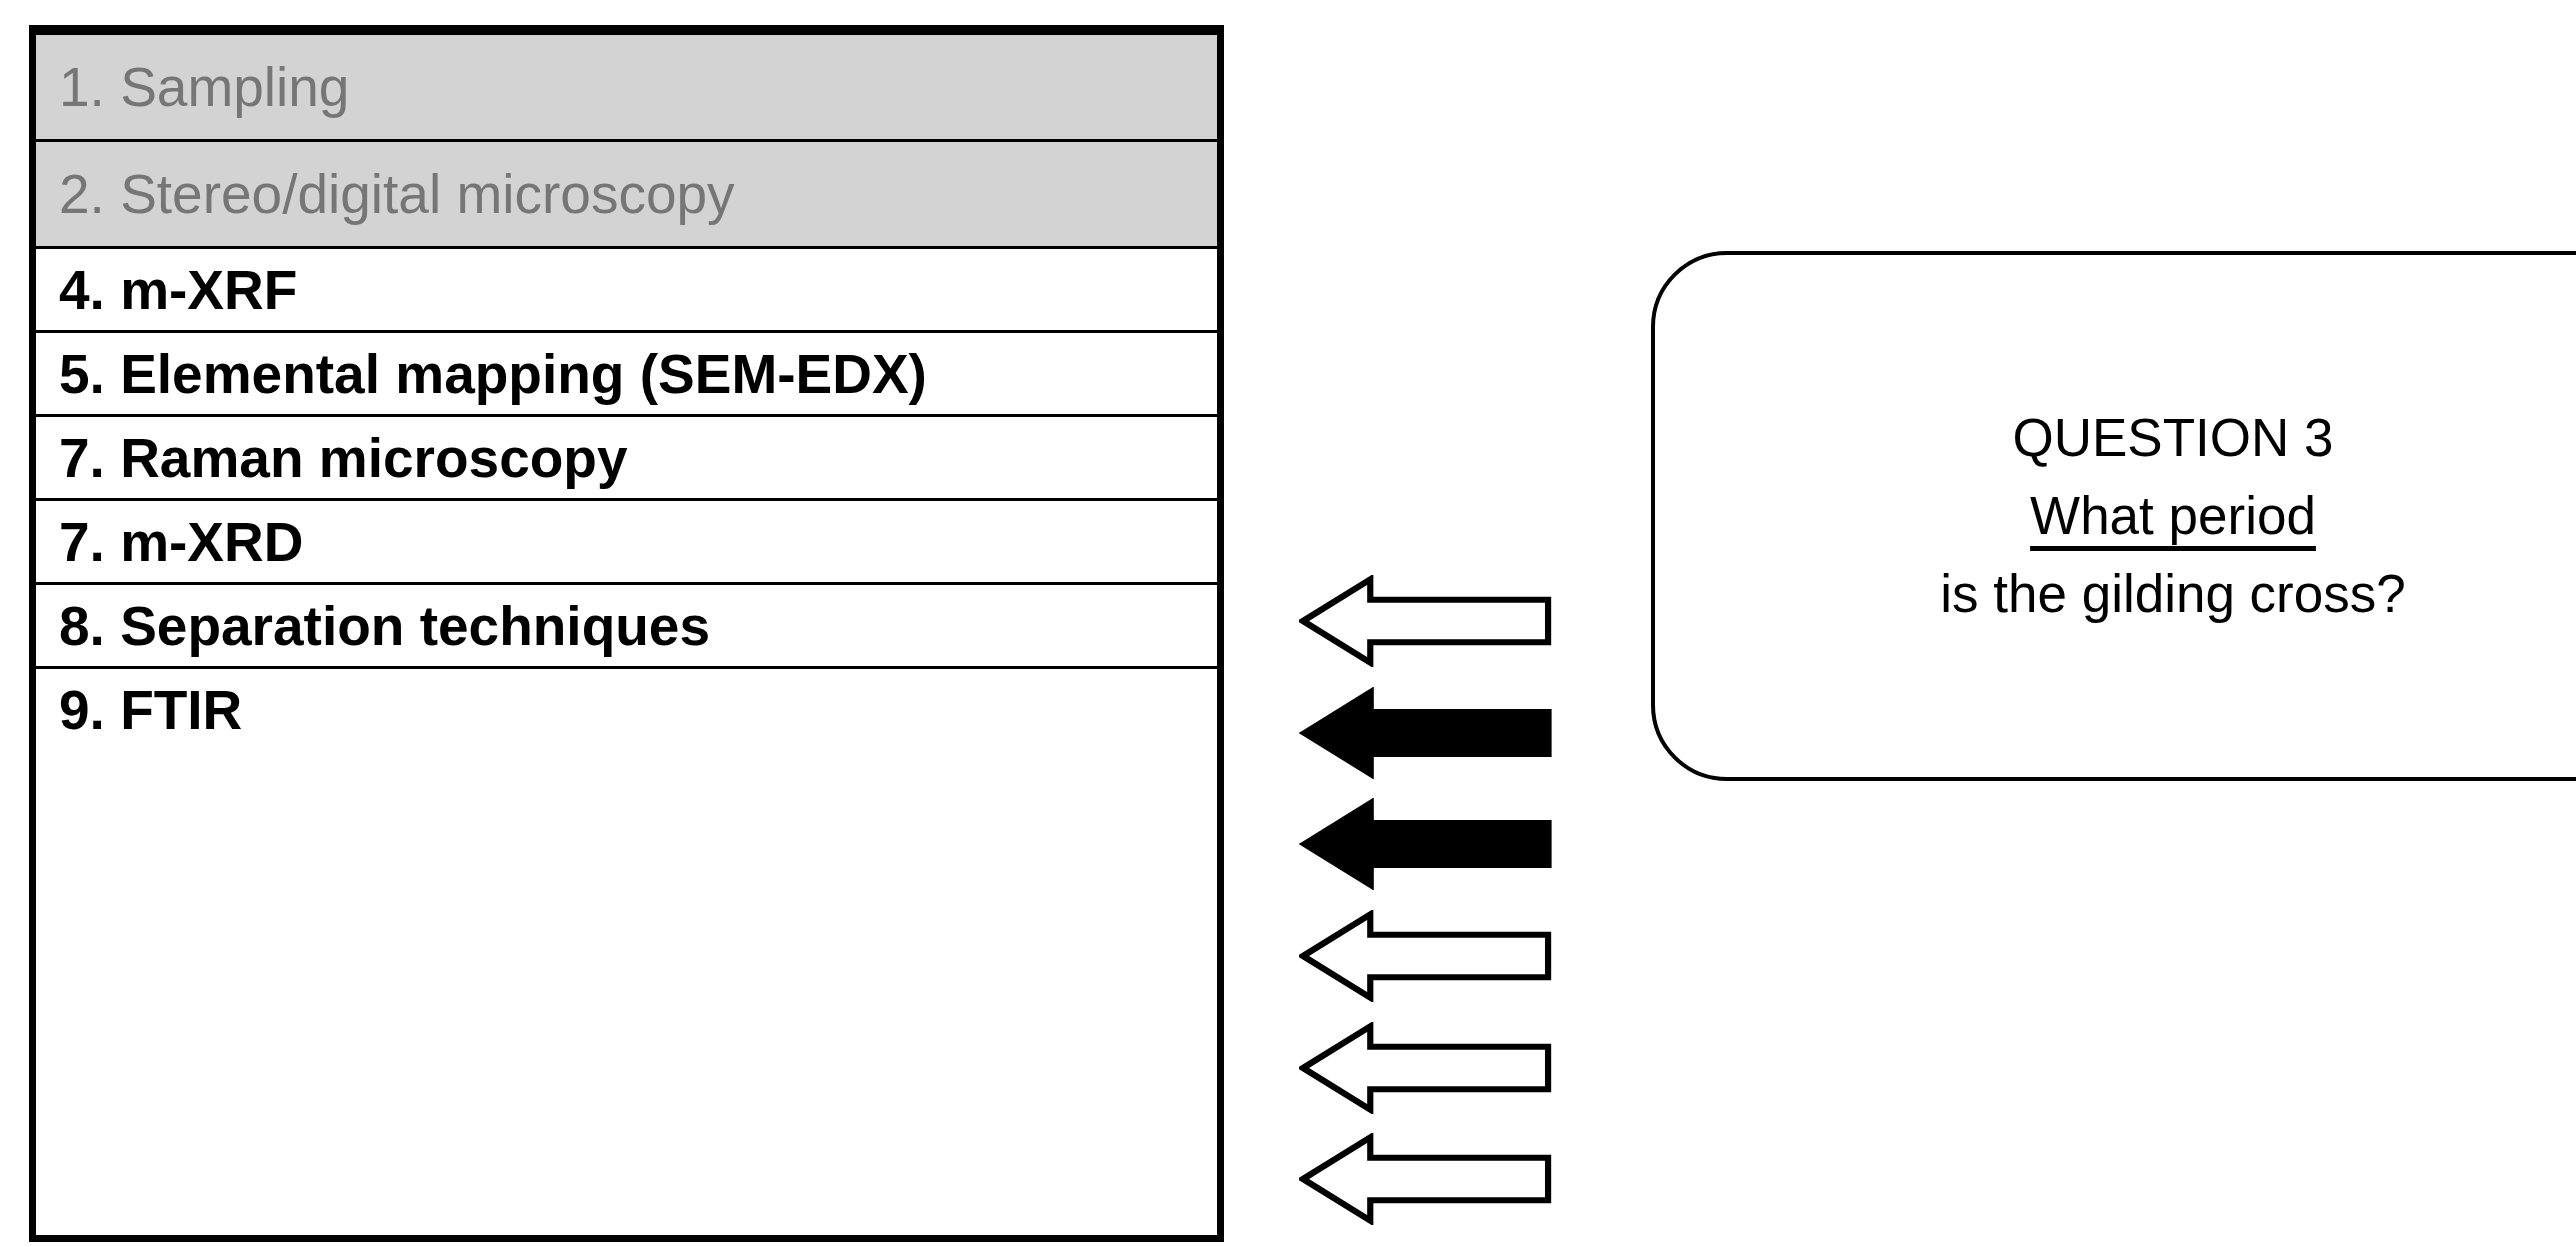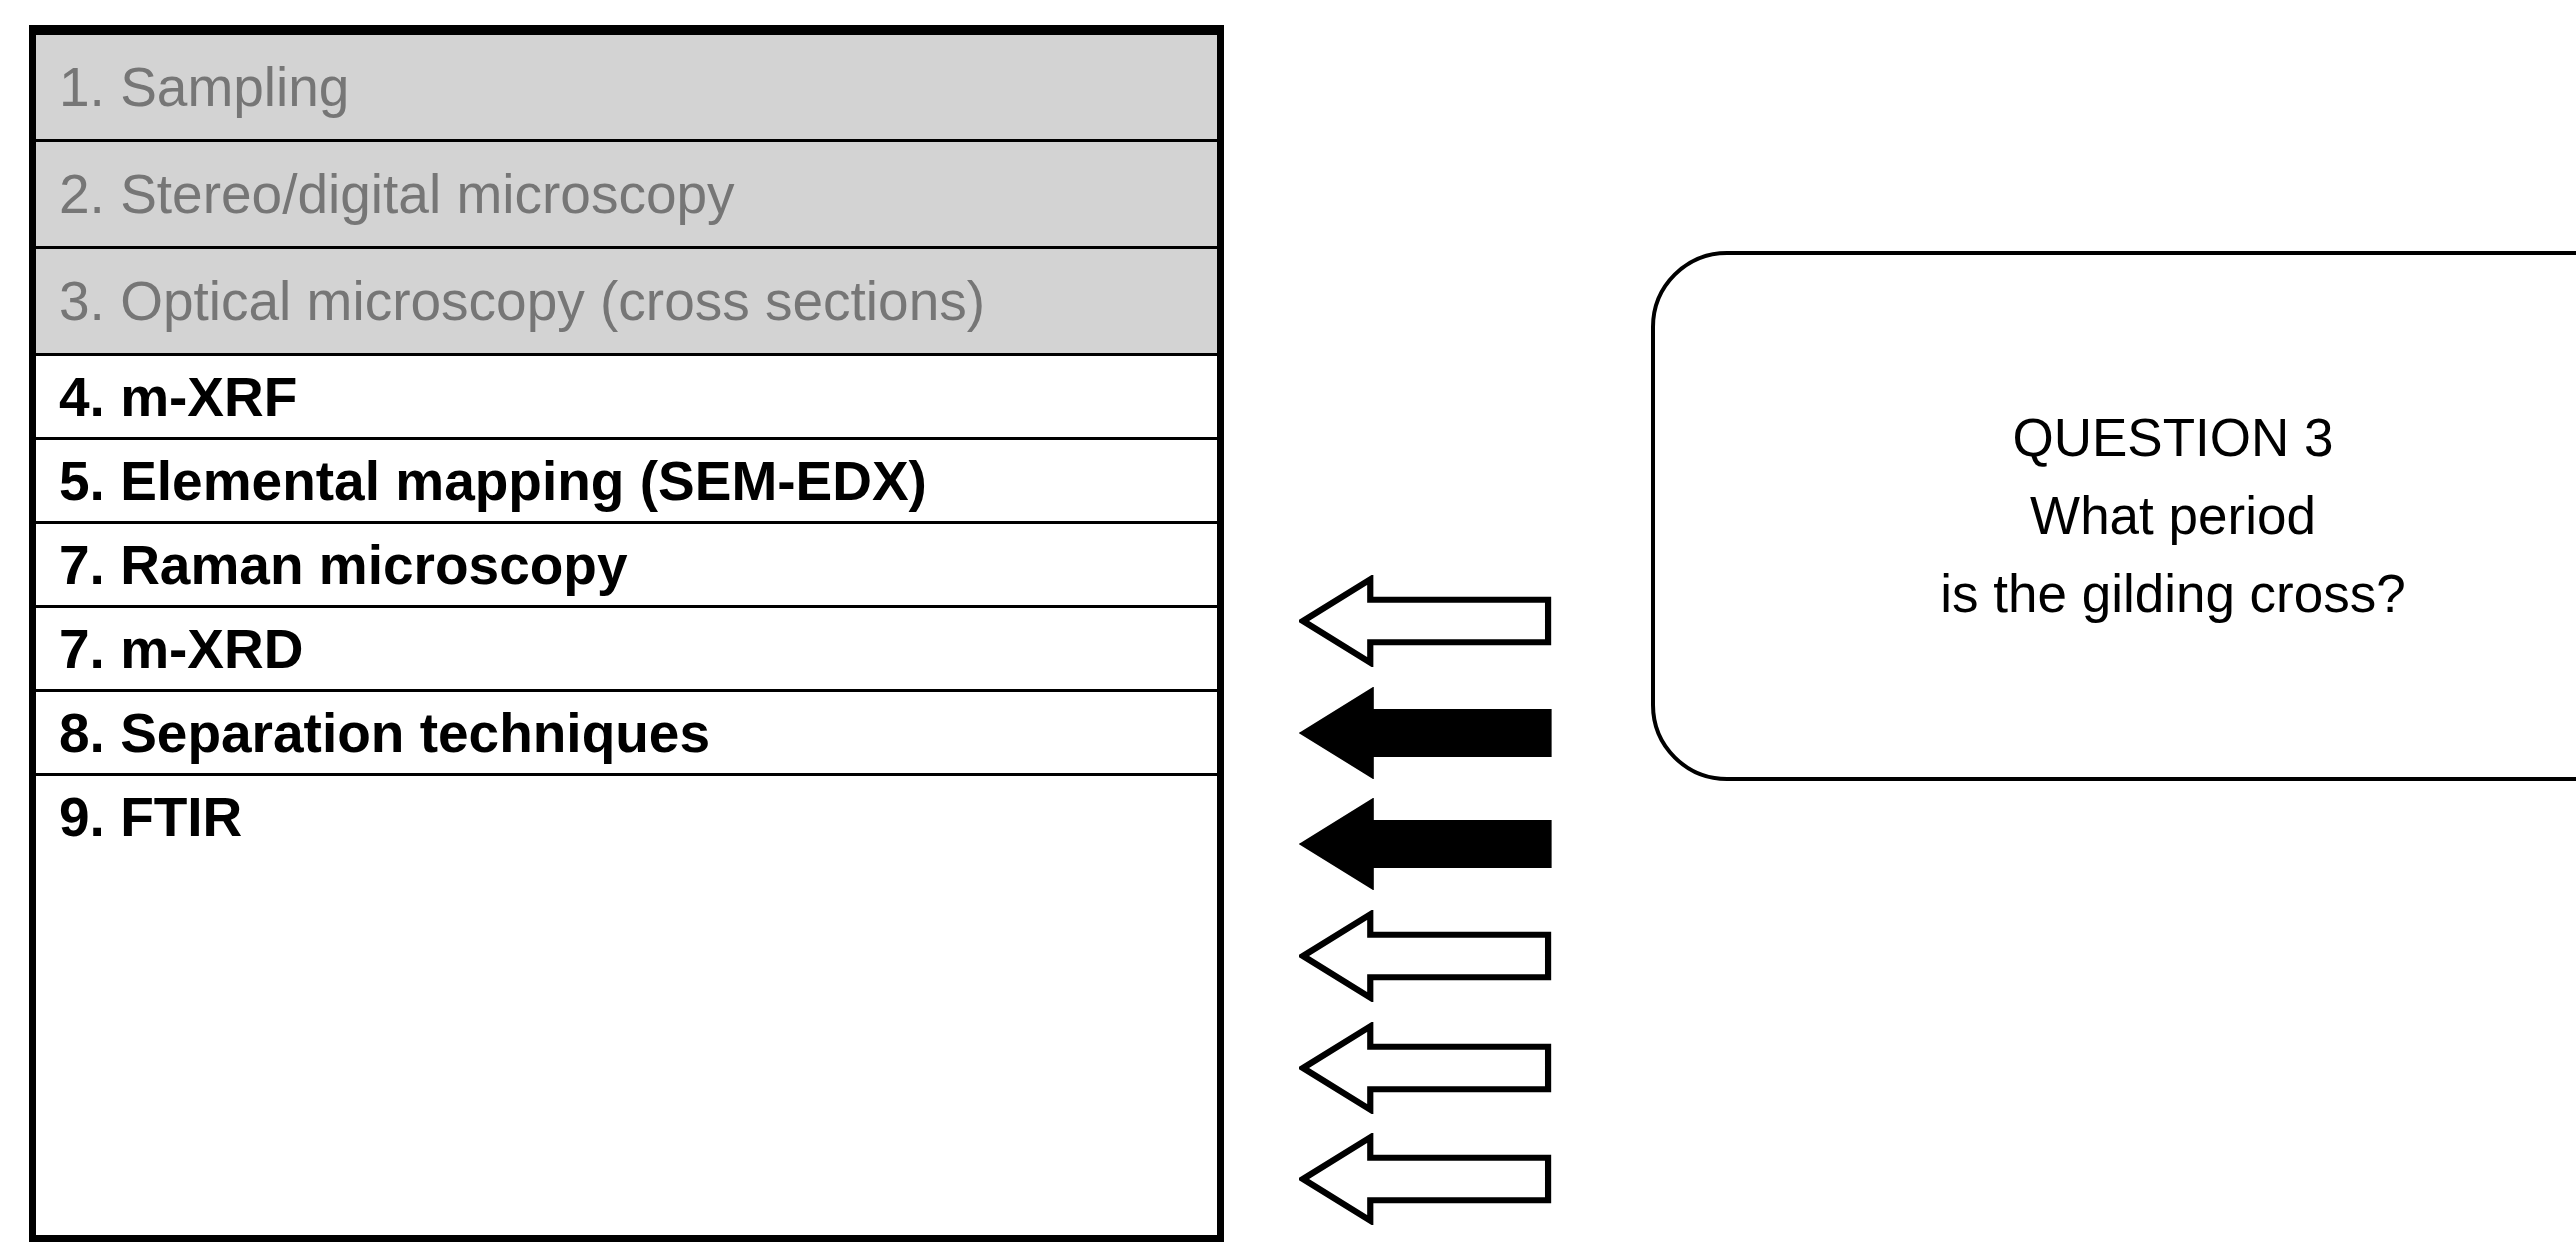--- a/index.html
+++ b/index.html
@@ -97,40 +97,38 @@
     justify-content: center;
   }
   .qline {
     font-size: 53px;
     line-height: 78px;
     color: var(--active-text, #000);
     text-align: center;
     white-space: nowrap;
   }
   .qline.underlined {
+    text-decoration: underline;
     text-decoration-thickness: 5.3px;
     text-underline-offset: 12.4px;
     text-align: right;
   }
 </style>
 </head>
 <body>
 
 <div class="canvas">
 
   <div class="protocol-table">
     <div id="rows-container">
         <div class="table-row inactive">
           <span class="row-label">1. Sampling</span>
         </div>
         <div class="table-row inactive">
           <span class="row-label">2. Stereo/digital microscopy</span>
-        </div>
-        <div class="table-row inactive">
-          <span class="row-label">3. Optical microscopy (cross sections)</span>
         </div>
         <div class="table-row active">
           <span class="row-label">4. m-XRF</span>
         </div>
         <div class="table-row active">
           <span class="row-label">5. Elemental mapping (SEM-EDX)</span>
         </div>
         <div class="table-row active">
           <span class="row-label">7. Raman microscopy</span>
         </div>

